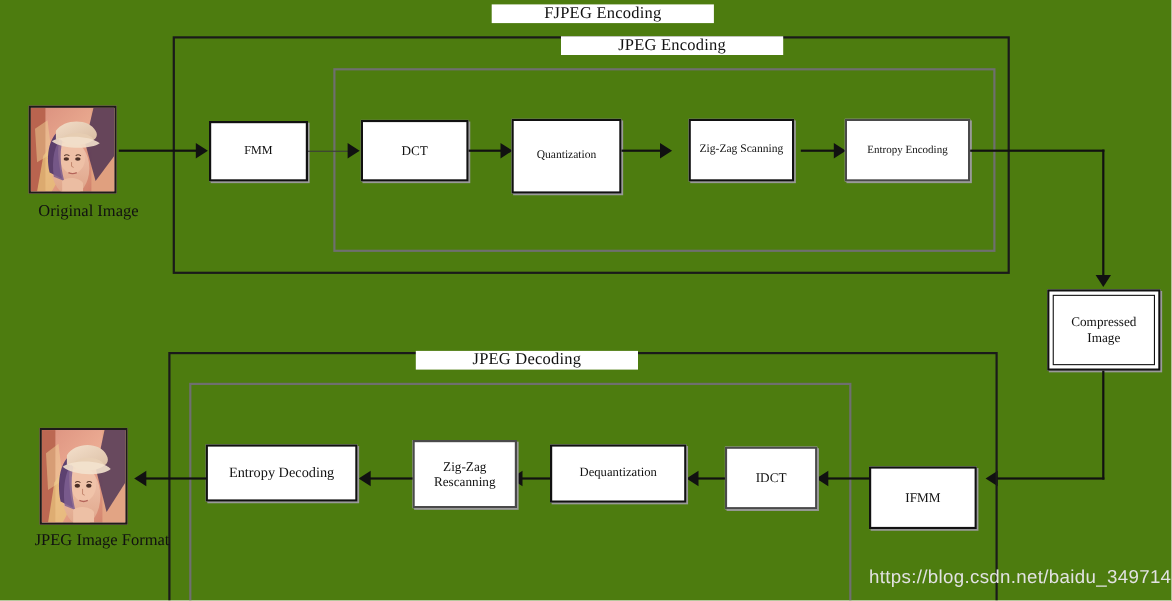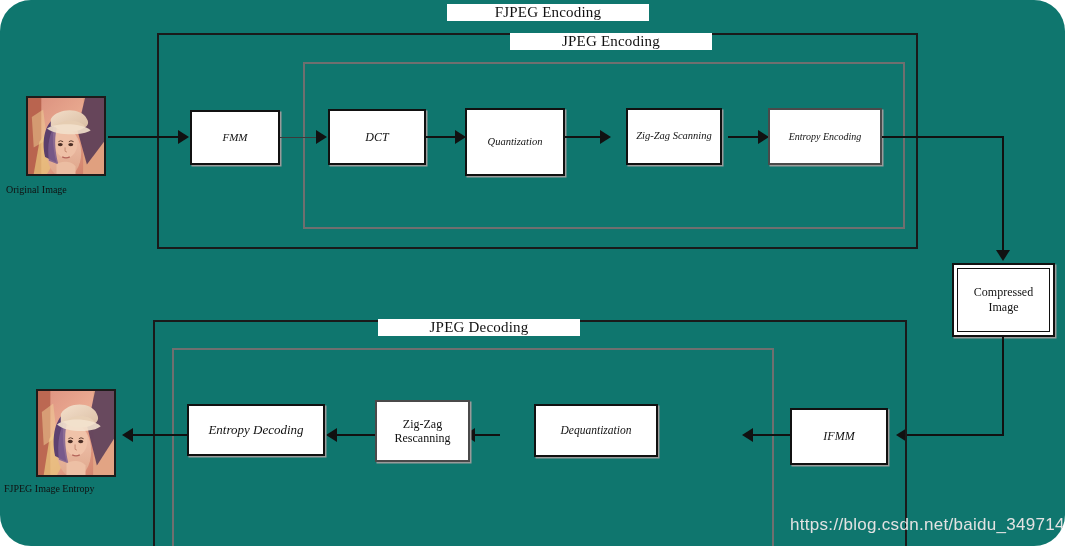--- a/index.html
+++ b/index.html
@@ -4,24 +4,23 @@
 <style>
   html, body {
     margin: 0;
     padding: 0;
     background: #ffffff;
   }
   #canvas {
     position: relative;
     width: 1065px;
     height: 546px;
-    background: #0f766e;
+    background: #4d7c0f;
     font-family: "Liberation Serif", "DejaVu Serif", serif;
     overflow: hidden;
-    border-radius: 31px;
   }
 
   
   .abs { position: absolute; box-sizing: border-box; }
 
   
   .group-outer {
     border: 2px solid #1a1a1a;
     background: transparent;
   }
@@ -45,21 +44,21 @@
     border: 2px solid #111;
     background: #ffffff;
     display: flex;
     align-items: center;
     justify-content: center;
     text-align: center;
     color: #111;
     line-height: 1.18;
     box-shadow: 1.5px 1.5px 0 0 #9a9a9a;
   }
-  .pbox span { display: block; padding: 0 3px; font-style: italic; }
+  .pbox span { display: block; padding: 0 3px; }
 
   .pbox.soft { border-color: #4a4a4a; }
 
   
   .dbox {
     border: 2px solid #111;
     background: #fff;
     padding: 3px;
     box-shadow: 1.5px 1.5px 0 0 #9a9a9a;
   }
@@ -104,23 +103,23 @@
   
   .thumb {
     border: 2px solid #1d1b1a;
     background: #e9b3a2;
     overflow: hidden;
   }
   .thumb svg { display: block; width: 100%; height: 100%; }
 
   .img-caption {
     position: absolute;
-    text-align: left;
+    text-align: right;
     color: #111;
-    font-size: 10px;
+    font-size: 15px;
     white-space: nowrap;
   }
 
   
   .watermark {
     position: absolute;
     color: #e2e2e2;
     font-family: "Liberation Sans", "DejaVu Sans", sans-serif;
     font-size: 17px;
     letter-spacing: .3px;
@@ -234,32 +233,35 @@
   <div class="abs hline" style="left:906px; top:434px; width:98px;"></div>
   <div class="abs arrow-l" style="left:896px; top:428px;"></div>
 
   <div class="abs group-outer" style="left:153px; top:320px; width:754px; height:240px;"></div>
 
 
   <div class="abs group-inner" style="left:172px; top:348px; width:602px; height:212px;"></div>
 
   <div class="group-title" style="left:378px; top:319px; width:190px;">JPEG Decoding</div>
 
-  <div class="abs pbox" style="left:790px; top:408px; width:98px; height:57px; font-size:12px;">
+  <div class="abs pbox" style="left:790px; top:424px; width:98px; height:57px; font-size:12px;">
     <span>IFMM</span>
   </div>
 
   <div class="abs hline" style="left:750px; top:434px; width:40px;"></div>
   <div class="abs arrow-l" style="left:742px; top:428px;"></div>
 
+  <div class="abs pbox soft" style="left:659px; top:406px; width:84px; height:57px; font-size:12px;">
+    <span>IDCT</span>
+  </div>
 
   <div class="abs hline" style="left:632px; top:434px; width:27px;"></div>
   <div class="abs arrow-l" style="left:624px; top:428px;"></div>
 
-  <div class="abs pbox" style="left:500px; top:404px; width:124px; height:53px; font-size:11.5px;margin-left:34px;">
+  <div class="abs pbox" style="left:500px; top:404px; width:124px; height:53px; font-size:11.5px;">
     <span>Dequantization</span>
   </div>
 
   <div class="abs hline" style="left:472px; top:434px; width:28px;"></div>
   <div class="abs arrow-l" style="left:464px; top:428px;"></div>
 
   <div class="abs pbox soft" style="left:375px; top:400px; width:95px; height:62px; font-size:12px;">
     <div>
       <div>Zig-Zag</div>
       <div>Rescanning</div>
@@ -308,17 +310,17 @@
       <path d="M20 35 C30 28 56 28 66 37 C58 44 30 44 20 35 Z" fill="#f3e2ce" opacity="0.9"></path>
       <ellipse cx="34" cy="53" rx="2.6" ry="1.8" fill="#4b2f26"></ellipse>
       <ellipse cx="45" cy="53" rx="2.6" ry="1.8" fill="#4b2f26"></ellipse>
       <path d="M32 50 Q34 48 37 50" stroke="#5a3a2c" stroke-width="1" fill="none"></path>
       <path d="M43 50 Q45 48 48 50" stroke="#5a3a2c" stroke-width="1" fill="none"></path>
       <path d="M39 56 L39 61 L41 62" stroke="#c0836a" stroke-width="0.9" fill="none"></path>
       <path d="M36 67 Q40 69 44 67" stroke="#b4655a" stroke-width="1.4" fill="none"></path>
       <path d="M30 76 C34 72 46 72 50 78 L50 88 L30 88 Z" fill="#edc0a5"></path>
     </svg>
   </div>
-  <div class="img-caption" style="left:4px; top:483px; width:150px;">FJPEG Image Entropy</div>
+  <div class="img-caption" style="left:4px; top:483px; width:150px;">JPEG Image Format</div>
 
   <div class="watermark" style="left:790px; top:515px;">https://blog.csdn.net/baidu_34971492</div>
 
 </div>
 
 </body></html>

